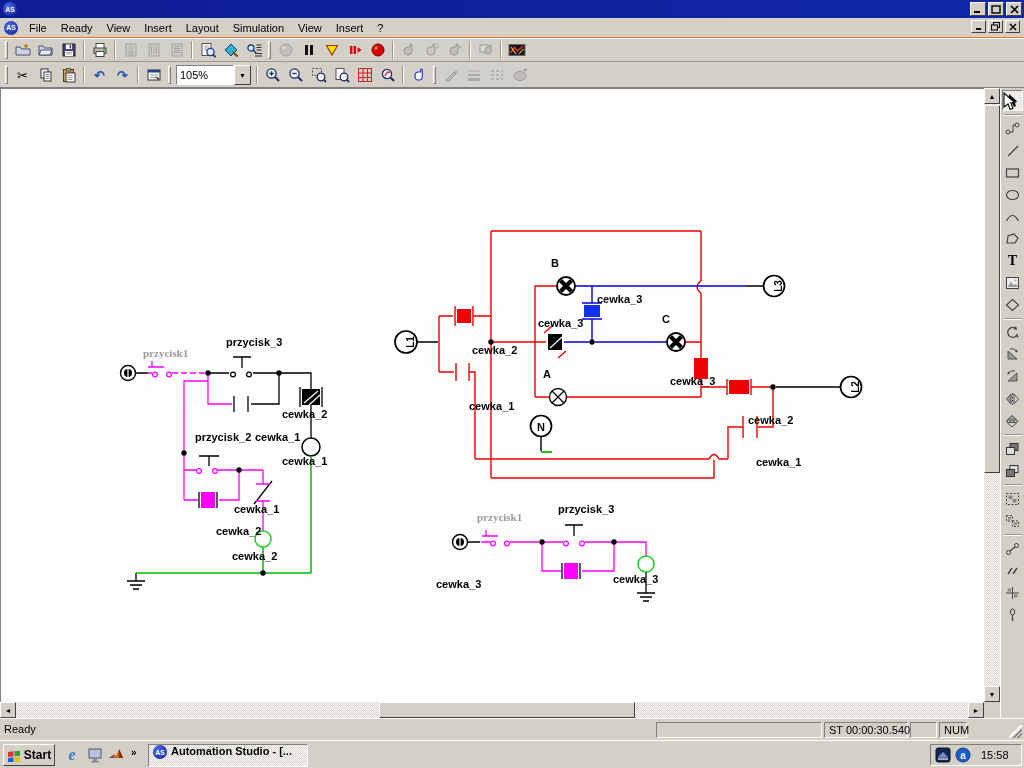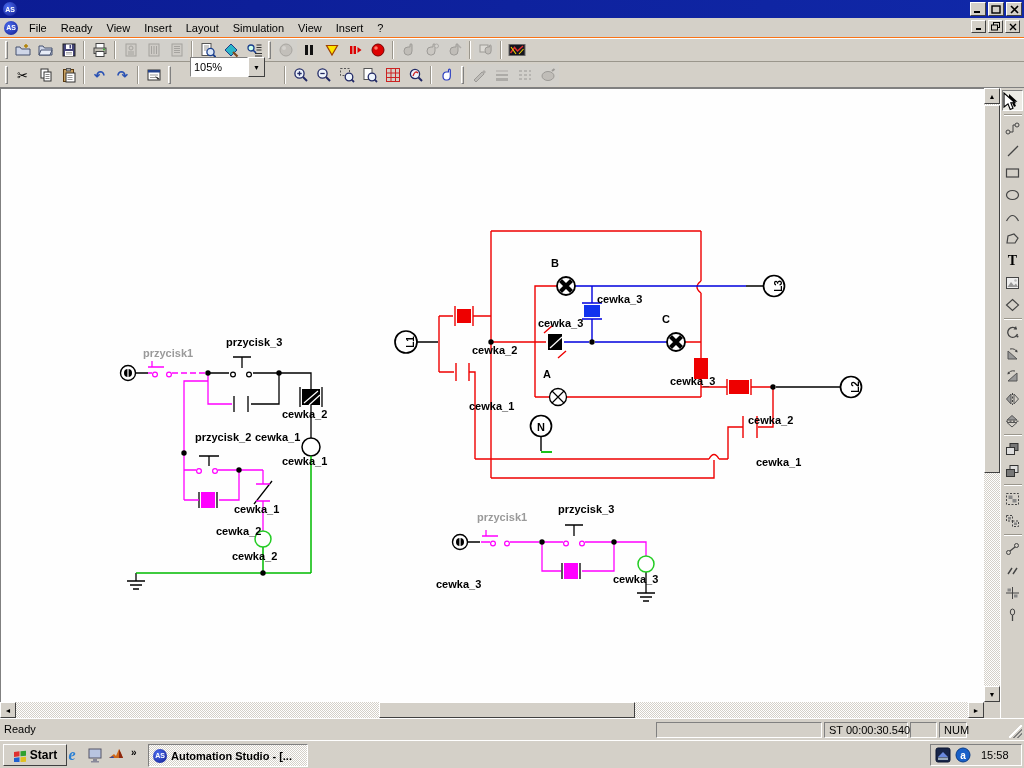--- a/index.html
+++ b/index.html
@@ -18,27 +18,27 @@
 .as-icon{width:14px;height:14px;border-radius:50%;background:radial-gradient(circle at 35% 35%,#4a6cf0,#101a8c);color:#fff;font-size:7px;font-weight:bold;display:flex;align-items:center;justify-content:center}
 
 .toolbar{position:absolute;left:0;width:1024px;background:#d4d0c8;display:flex;align-items:center;padding-left:2px}
 #tb1{top:38px;height:24px;border-top:1px solid #fff;border-bottom:1px solid #9a968c}
 #tb2{top:63px;height:25px;border-bottom:1px solid #808080}
 .tbtn{width:23px;height:22px;display:flex;align-items:center;justify-content:center;background:#d4d0c8}
 .sep{width:2px;height:18px;border-left:1px solid #9a968c;border-right:1px solid #fff;margin:0 3px}
 .handle{width:3px;height:18px;border:1px solid;border-color:#fff #808080 #808080 #fff;margin:0 3px;background:#d4d0c8}
 .dis{opacity:.5;filter:grayscale(.8)}
 .glyph{font-size:13px;line-height:1}
-.combo{display:flex;height:36px;margin:0 16px}
+.combo{display:flex;align-items:center;height:36px;margin:0 2px}
 .combo input{width:58px;height:20px;border:1px solid;border-color:#808080 #fff #fff #808080;background:#fff;font-family:"Liberation Sans",sans-serif;font-size:11px;padding:1px 3px;outline:none}
 .combo .drop{width:17px;height:20px;background:#d4d0c8;border:1px solid;border-color:#fff #404040 #404040 #fff;display:flex;align-items:center;justify-content:center;font-size:7px}
 
 .canvas{position:absolute;left:0;top:88px;width:984px;height:614px;background:#fefefe;border-left:1px solid #808080;border-top:1px solid #808080;z-index:1}
 .lbl{position:absolute;font-weight:bold;font-size:11px;white-space:nowrap;z-index:5;color:#000}
-.lbl.gray{font-family:Liberation Sans, sans-serif;color:#9a9a9a;letter-spacing:0}
+.lbl.gray{font-family:Liberation Serif, serif;color:#9a9a9a;letter-spacing:0}
 
 .dither{background-image:conic-gradient(#fff 90deg,#d4d0c8 90deg 180deg,#fff 180deg 270deg,#d4d0c8 270deg);background-size:2px 2px}
 .vscroll{position:absolute;left:984px;top:88px;width:16px;height:614px;z-index:6}
 .hscroll{position:absolute;left:0;top:702px;width:984px;height:16px;z-index:6}
 .sbtn{position:absolute;width:16px;height:16px;background:#d4d0c8;border:1px solid;border-color:#fff #404040 #404040 #fff;display:flex;align-items:center;justify-content:center;font-size:7px;color:#000}
 .thumb{position:absolute;background:#d4d0c8;border:1px solid;border-color:#fff #404040 #404040 #fff}
 .corner{position:absolute;left:984px;top:702px;width:16px;height:16px;background:#d4d0c8;z-index:6}
 
 .toolcol{position:absolute;left:1000px;top:88px;width:24px;height:630px;background:#d4d0c8;border-left:1px solid #fff;z-index:7;display:flex;flex-direction:column;align-items:center;padding-top:2px}
 .vtbtn{width:21px;height:21px;display:flex;align-items:center;justify-content:center;background:#d4d0c8;margin-bottom:1px}
@@ -47,24 +47,24 @@
 
 .statusbar{position:absolute;left:0;top:718px;width:1024px;height:22px;background:#d4d0c8;border-top:1px solid #fff;z-index:8}
 .status-ready{position:absolute;left:4px;top:4px}
 .panel{position:absolute;top:3px;height:16px;border:1px solid;border-color:#808080 #fff #fff #808080;font-size:11px;padding:1px 4px;white-space:nowrap}
 .grip{position:absolute;right:2px;top:6px;width:13px;height:13px;background:
  linear-gradient(135deg,transparent 45%,#fff 45% 55%,transparent 55%),
  linear-gradient(135deg,transparent 65%,#808080 65% 72%,transparent 72%),
  linear-gradient(135deg,transparent 80%,#808080 80% 87%,transparent 87%)}
 
 .taskbar{position:absolute;left:0;top:740px;width:1024px;height:28px;background:#d4d0c8;border-top:1px solid #fff;z-index:9;display:flex;align-items:center}
-.startbtn{position:absolute;left:3px;top:3px;height:22px;width:64px;background:#d4d0c8;border:1px solid;border-color:#fff #404040 #404040 #fff;display:flex;align-items:center;justify-content:center;gap:3px;font-weight:bold;font-size:12px}
+.startbtn{position:absolute;left:3px;top:3px;height:22px;width:52px;background:#d4d0c8;border:1px solid;border-color:#fff #404040 #404040 #fff;display:flex;align-items:center;justify-content:center;gap:3px;font-weight:bold;font-size:12px}
 .qlicon{position:absolute;top:5px;width:18px;height:18px;display:flex;align-items:center;justify-content:center}
 .chevron{position:absolute;left:131px;top:6px;font-size:10px;font-weight:bold}
-.taskbtn{position:absolute;top:3px;height:23px;border:1px solid;display:flex;align-items:center;gap:4px;padding:0 4px;font-size:11px;overflow:hidden;white-space:nowrap}
+.taskbtn{position:absolute;top:3px;height:23px;border:1px solid;display:flex;gap:4px;padding:0 4px;font-size:11px;overflow:hidden;white-space:nowrap}
 .taskbtn.active{border-color:#808080 #fff #fff #808080;font-weight:bold}
 .taskbtn.idle{border-color:#fff #404040 #404040 #fff;background:#d4d0c8}
 .tray{position:absolute;right:2px;top:3px;height:22px;width:92px;border:1px solid;border-color:#808080 #fff #fff #808080;display:flex;align-items:center;padding-left:4px;gap:4px}
 .clock{margin-left:6px;font-size:11px}
 .cursor{position:absolute;left:1003px;top:92px;z-index:99;pointer-events:none}
 </style>
 </head>
 <body>
 
 <div class="titlebar">

